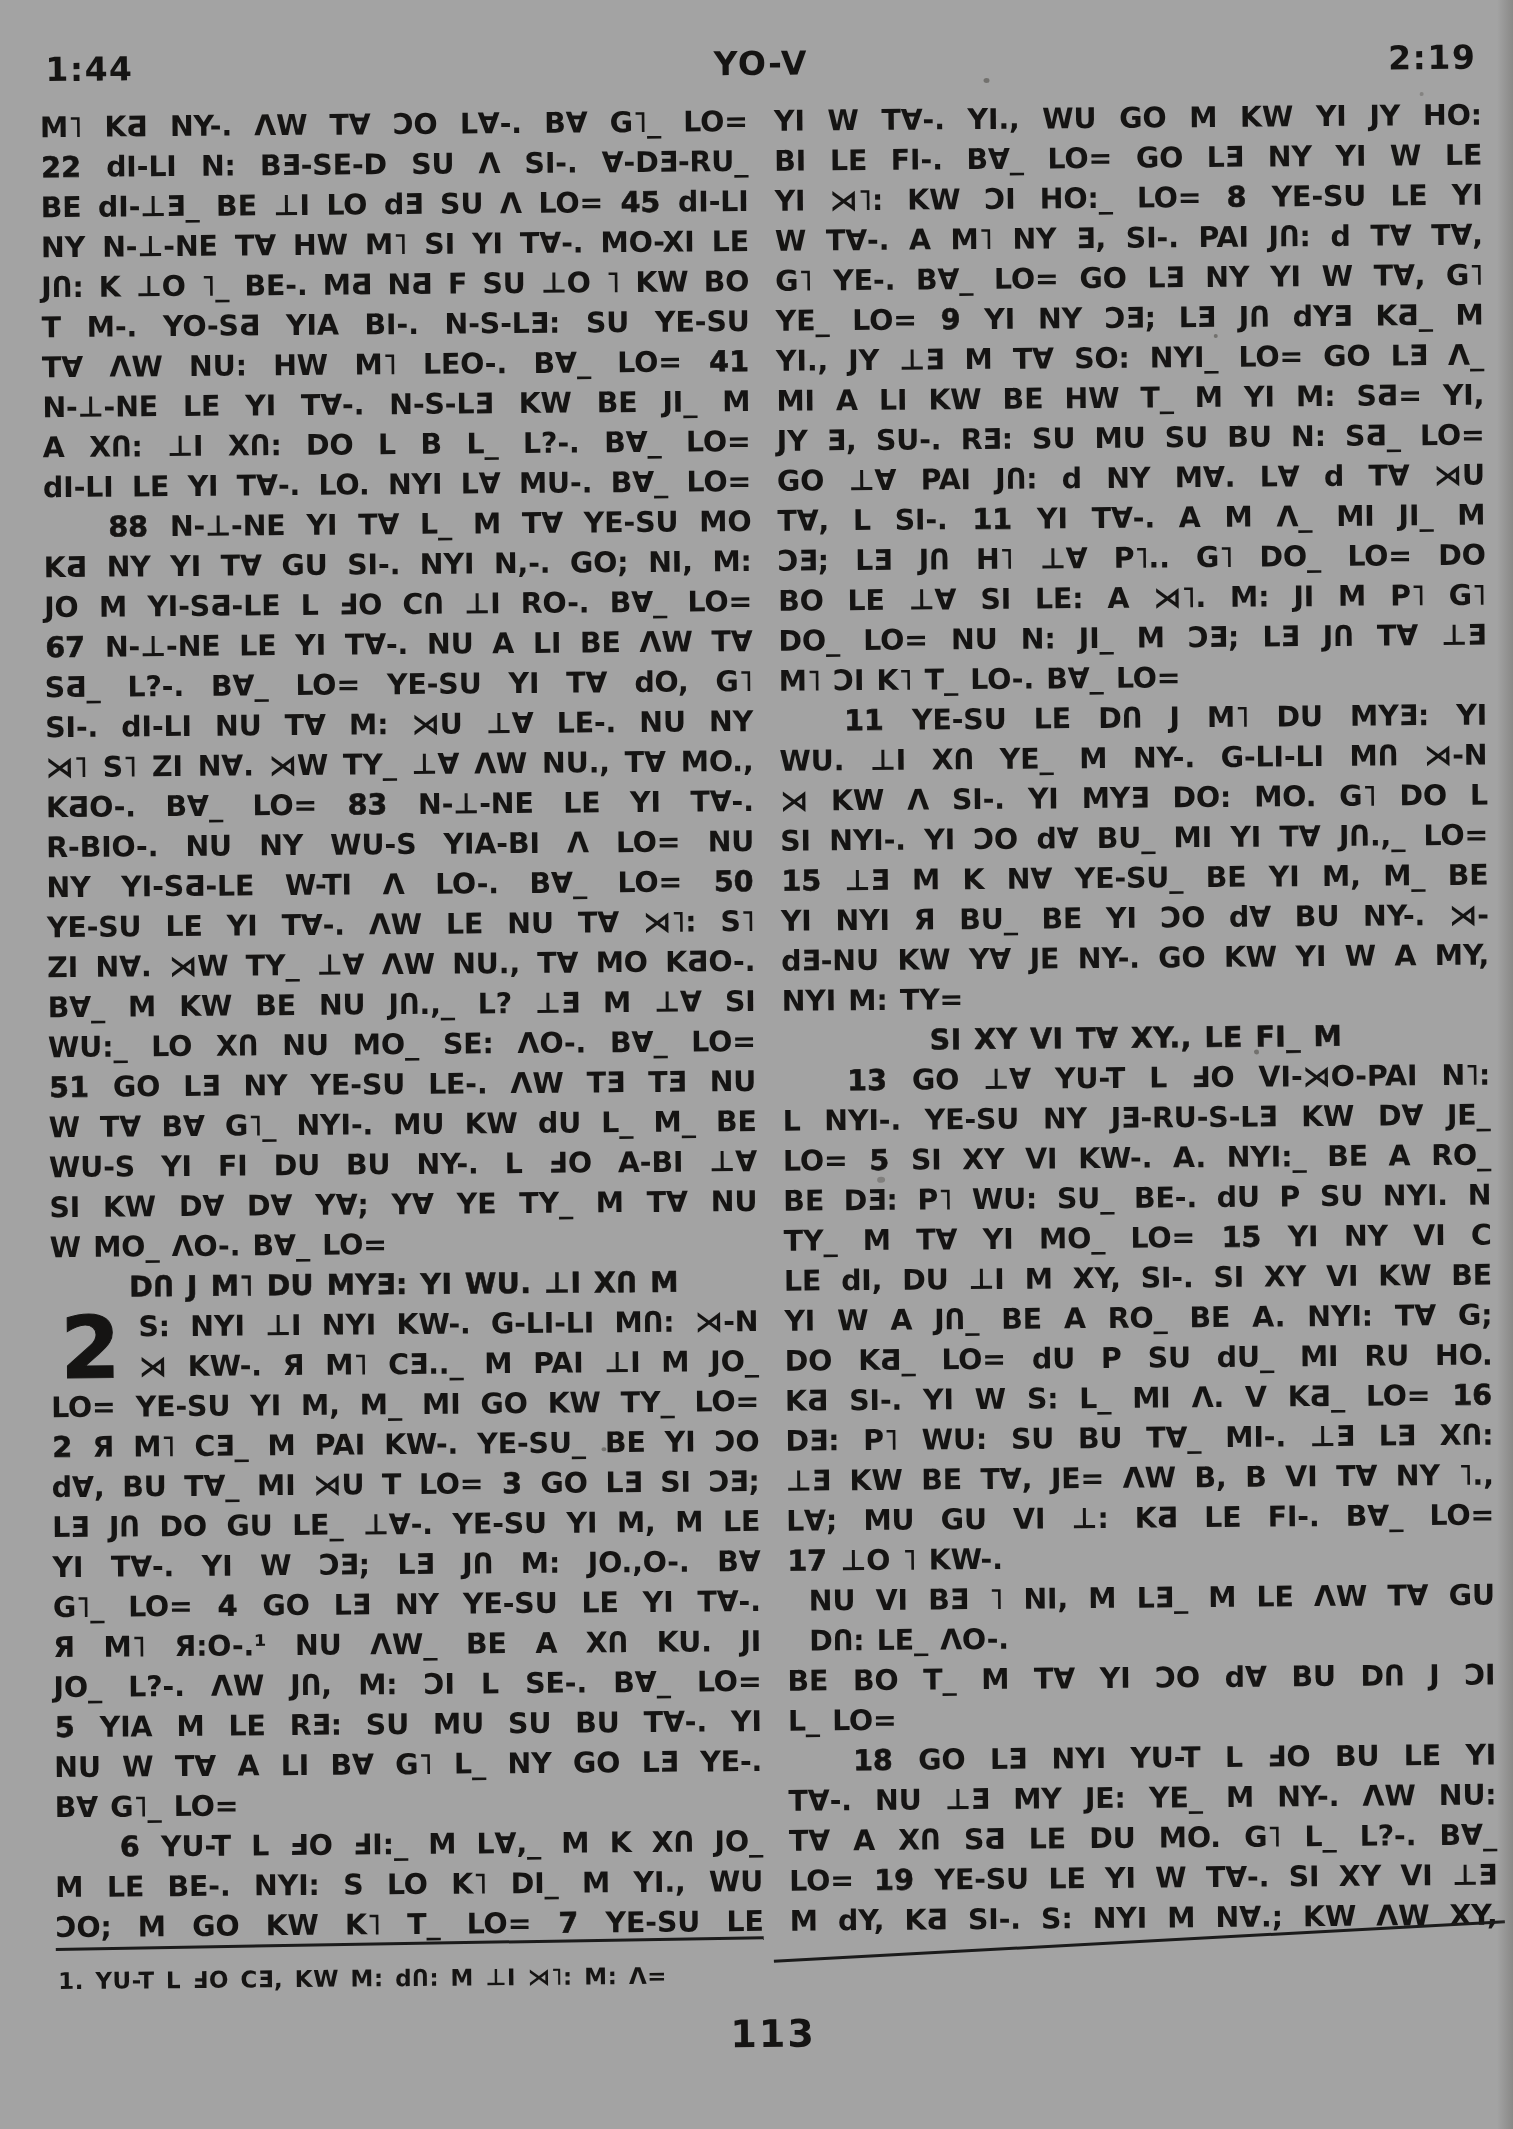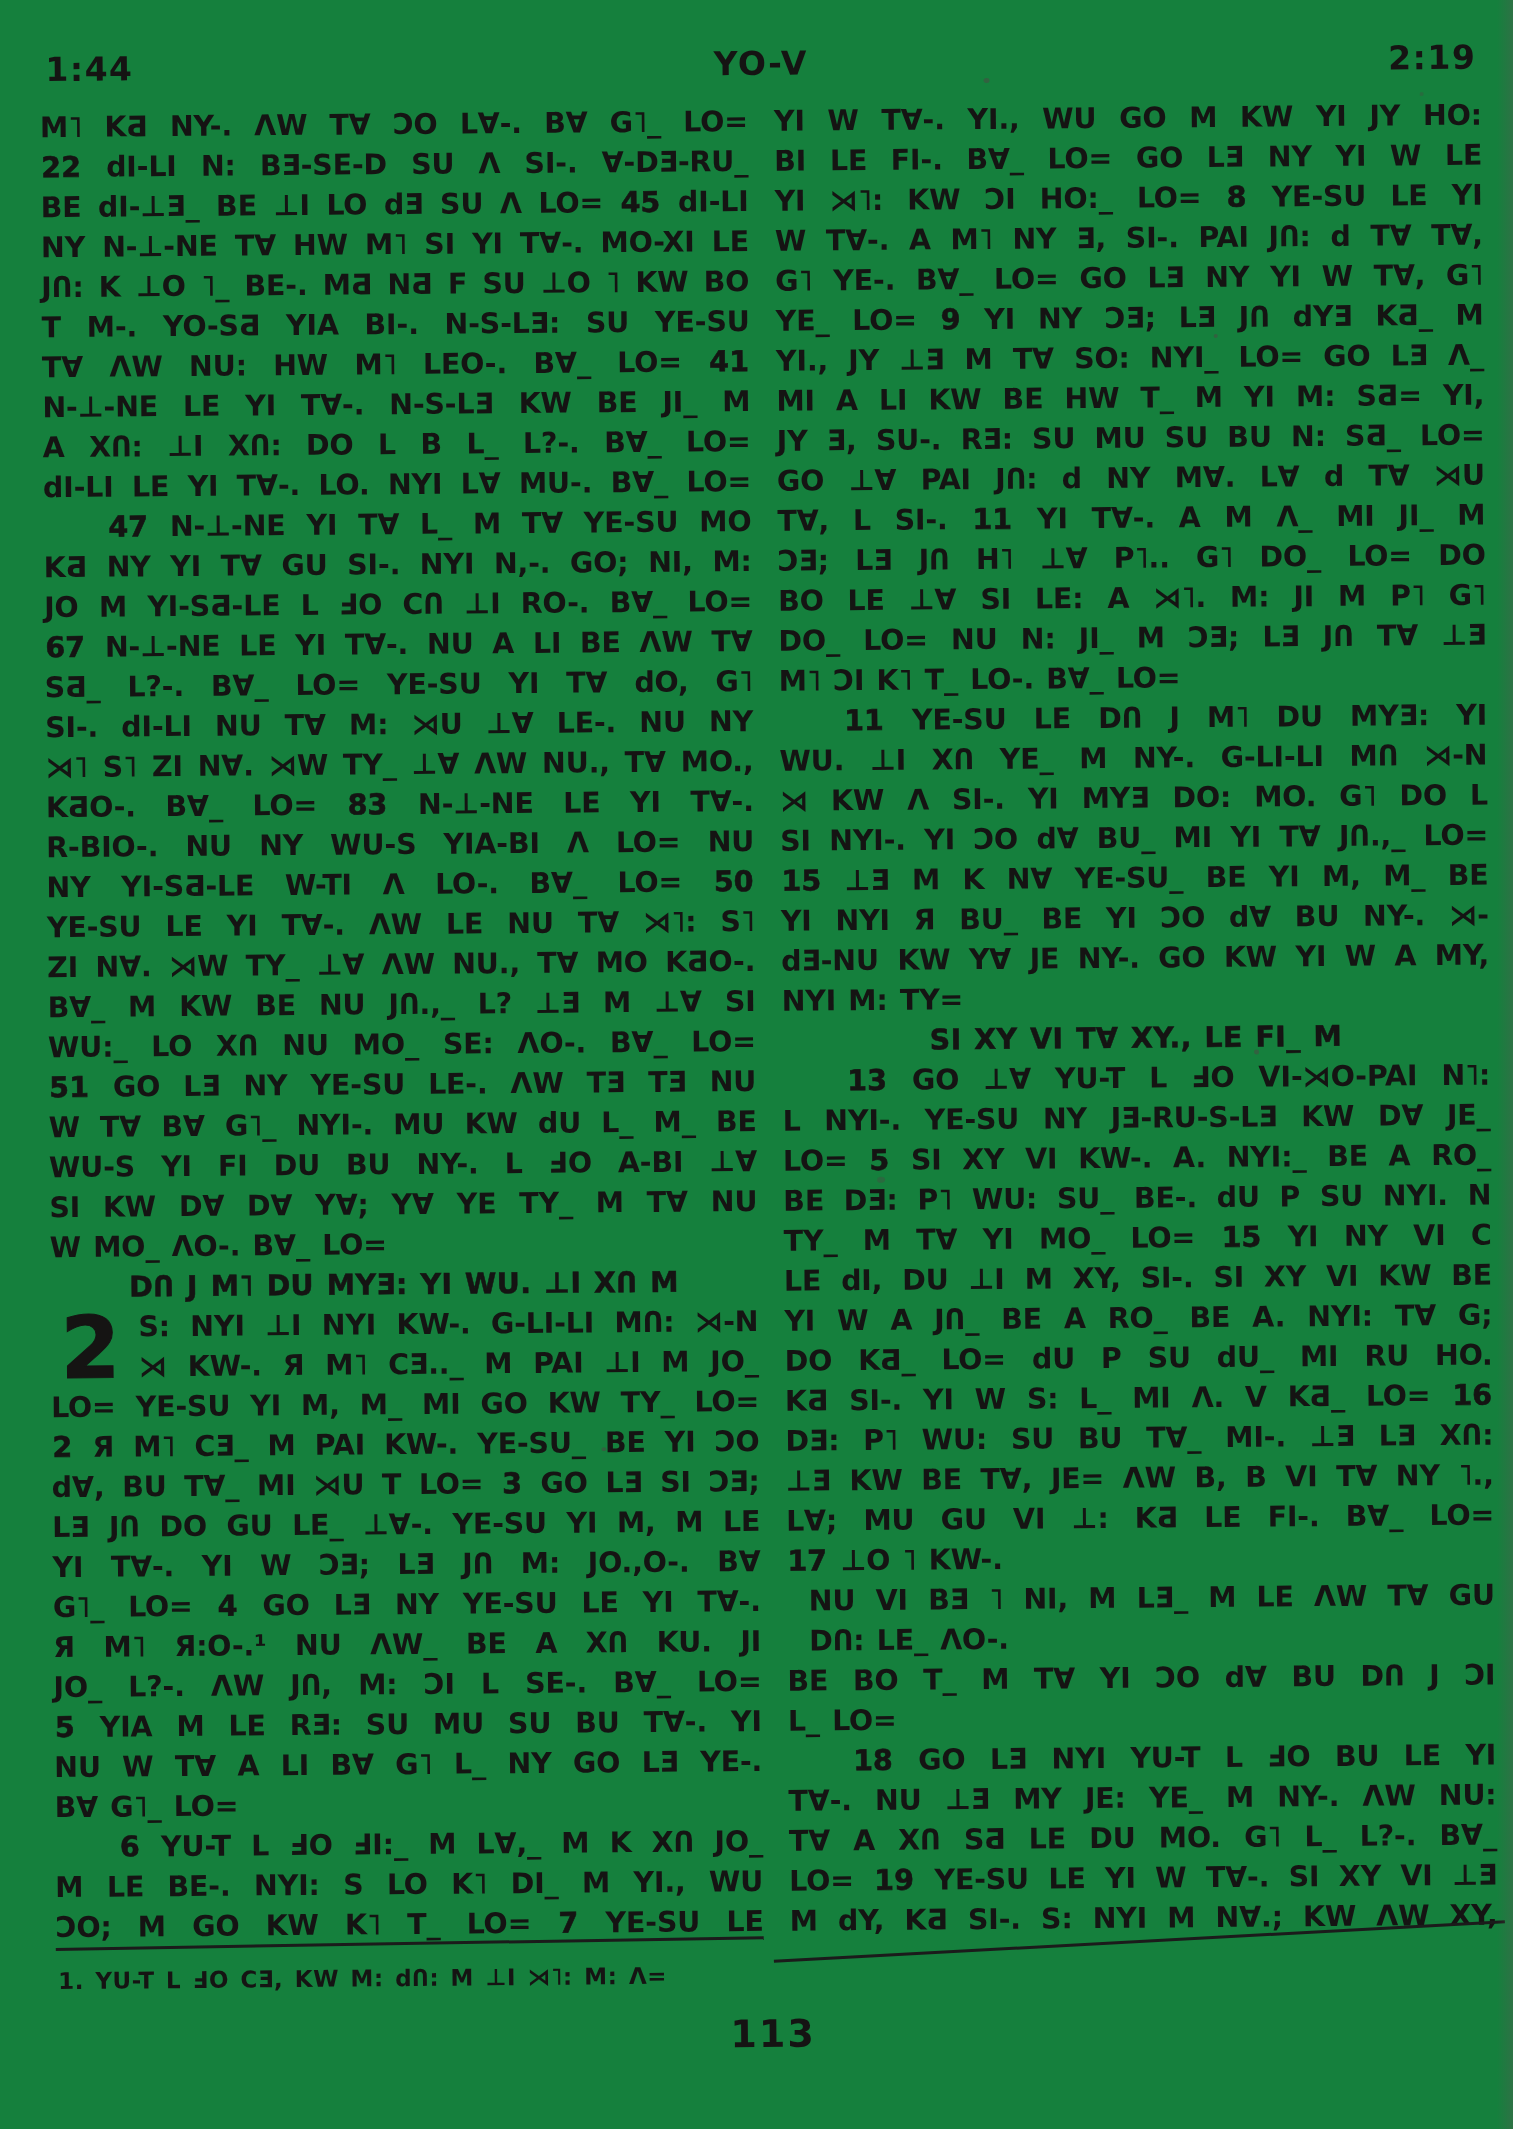--- a/index.html
+++ b/index.html
@@ -1,19 +1,19 @@
 <!DOCTYPE html>
 <html><head>
 <meta charset="utf-8">
 <style>
   html,body{margin:0;padding:0;}
   body{background:#e8e6e1;}
   .sheet{
     position:relative;width:1513px;height:2129px;margin:0 auto;
-    background:#15803d;overflow:hidden;
+    background:#a3a3a3;overflow:hidden;
     font-family:"DejaVu Sans",sans-serif;color:#151413;
   }
   .content{position:absolute;inset:0;transform:rotate(-0.5deg);transform-origin:60px 140px;}
   .hdr{
     position:absolute;top:50px;left:46px;right:36px;
     display:flex;justify-content:space-between;align-items:baseline;
     font-weight:bold;font-size:33px;letter-spacing:1.5px;
   }
   .cols{position:absolute;top:108px;left:40px;display:flex;gap:26px;}
   .col{width:708px;position:relative;}
@@ -76,21 +76,21 @@
       <div class="ln j">M˥ KƋ NY-. ΛW T∀ ƆO L∀-. B∀ G˥_ LO=</div>
           <div class="ln j"><span class="vn">22</span> dI-LI N: BƎ-SE-D SU Λ SI-. ∀-DƎ-RU_</div>
           <div class="ln j">BE dI-⊥Ǝ_ BE ⊥I LO dƎ SU Λ LO= <span class="vn">45</span> dI-LI</div>
           <div class="ln j">NY N-⊥-NE T∀ HW M˥ SI YI T∀-. MO-XI LE</div>
           <div class="ln j">JՈ: K ⊥O ˥_ BE-. MƋ NƋ F SU ⊥O ˥ KW BO</div>
           <div class="ln j">T M-. YO-SƋ YIA BI-. N-S-LƎ: SU YE-SU</div>
           <div class="ln j">T∀ ΛW NU: HW M˥ LEO-. B∀_ LO= <span class="vn">41</span></div>
           <div class="ln j">N-⊥-NE LE YI T∀-. N-S-LƎ KW BE JI_ M</div>
           <div class="ln j">A XՈ: ⊥I XՈ: DO L B L_ L?-. B∀_ LO=</div>
           <div class="ln j">dI-LI LE YI T∀-. LO. NYI L∀ MU-. B∀_ LO=</div>
-          <div class="ln j i"><span class="vn">47</span> N-⊥-NE YI T∀ L_ M T∀ YE-SU MO</div>
+          <div class="ln j i"><span class="vn">88</span> N-⊥-NE YI T∀ L_ M T∀ YE-SU MO</div>
           <div class="ln j">KƋ NY YI T∀ GU SI-. NYI N,-. GO; NI, M:</div>
           <div class="ln j">JO M YI-SƋ-LE L ℲO CՈ ⊥I RO-. B∀_ LO=</div>
           <div class="ln j"><span class="vn">67</span> N-⊥-NE LE YI T∀-. NU A LI BE ΛW T∀</div>
           <div class="ln j">SƋ_ L?-. B∀_ LO= YE-SU YI T∀ dO, G˥</div>
           <div class="ln j">SI-. dI-LI NU T∀ M: ⋊U ⊥∀ LE-. NU NY</div>
           <div class="ln j">⋊˥ S˥ ZI N∀. ⋊W TY_ ⊥∀ ΛW NU., T∀ MO.,</div>
           <div class="ln j">KƋO-. B∀_ LO= <span class="vn">83</span> N-⊥-NE LE YI T∀-.</div>
           <div class="ln j">R-BIO-. NU NY WU-S YIA-BI Λ LO= NU</div>
           <div class="ln j">NY YI-SƋ-LE W-TI Λ LO-. B∀_ LO= <span class="vn">50</span></div>
           <div class="ln j">YE-SU LE YI T∀-. ΛW LE NU T∀ ⋊˥: S˥</div>

